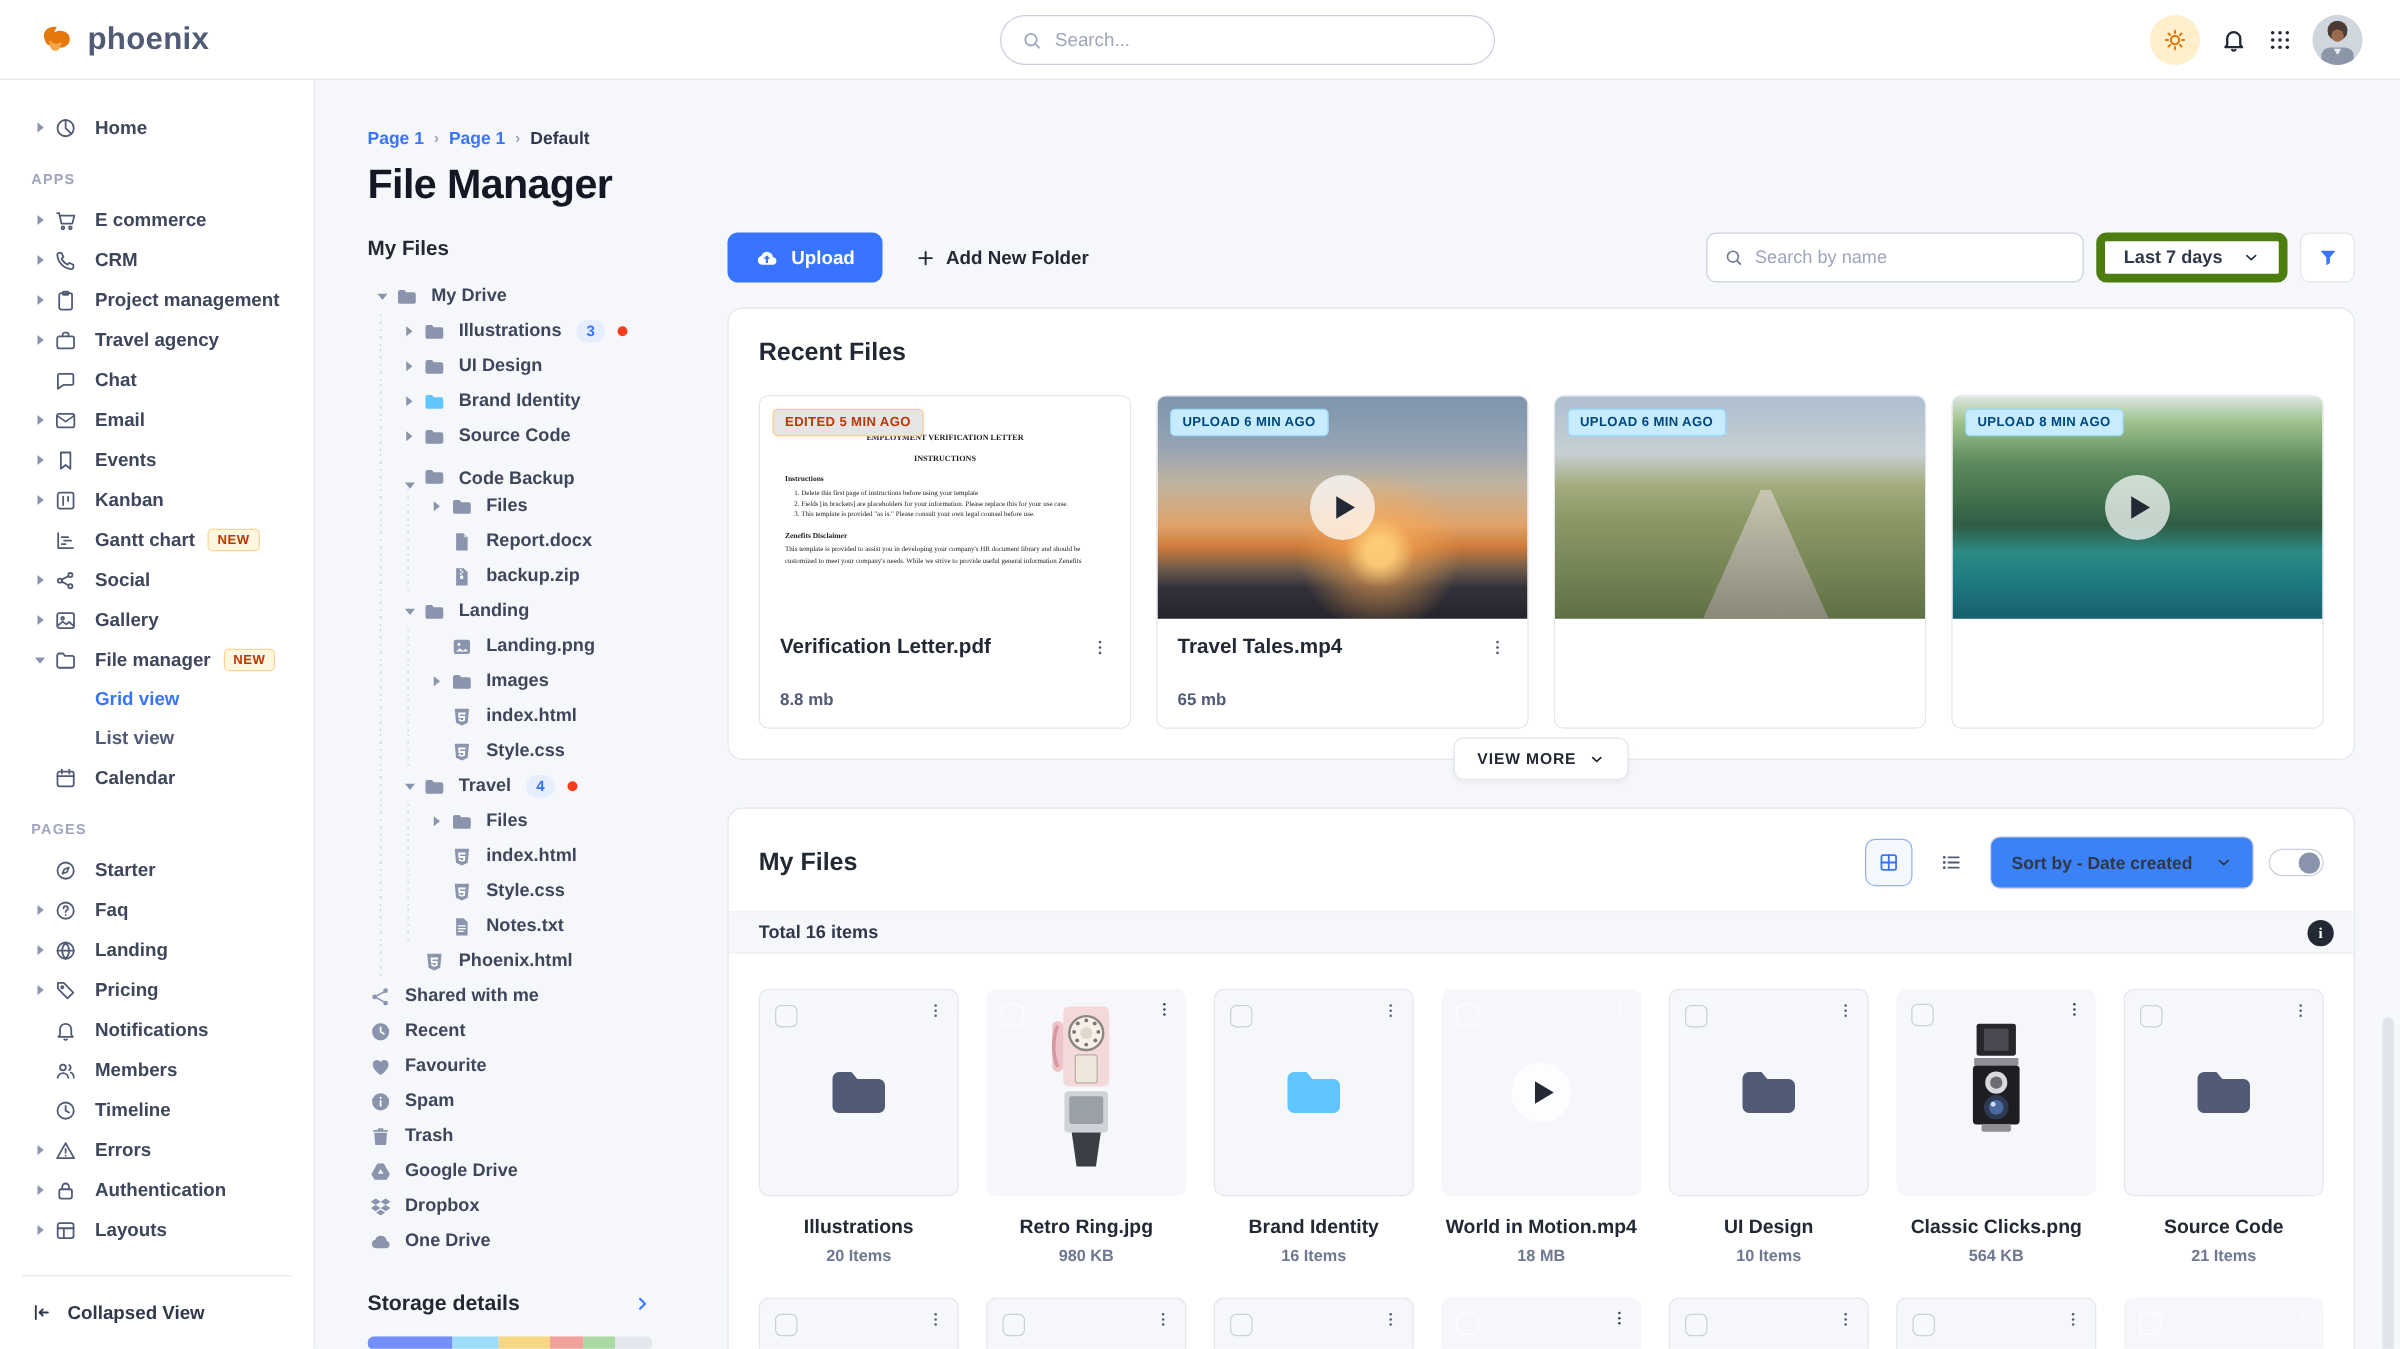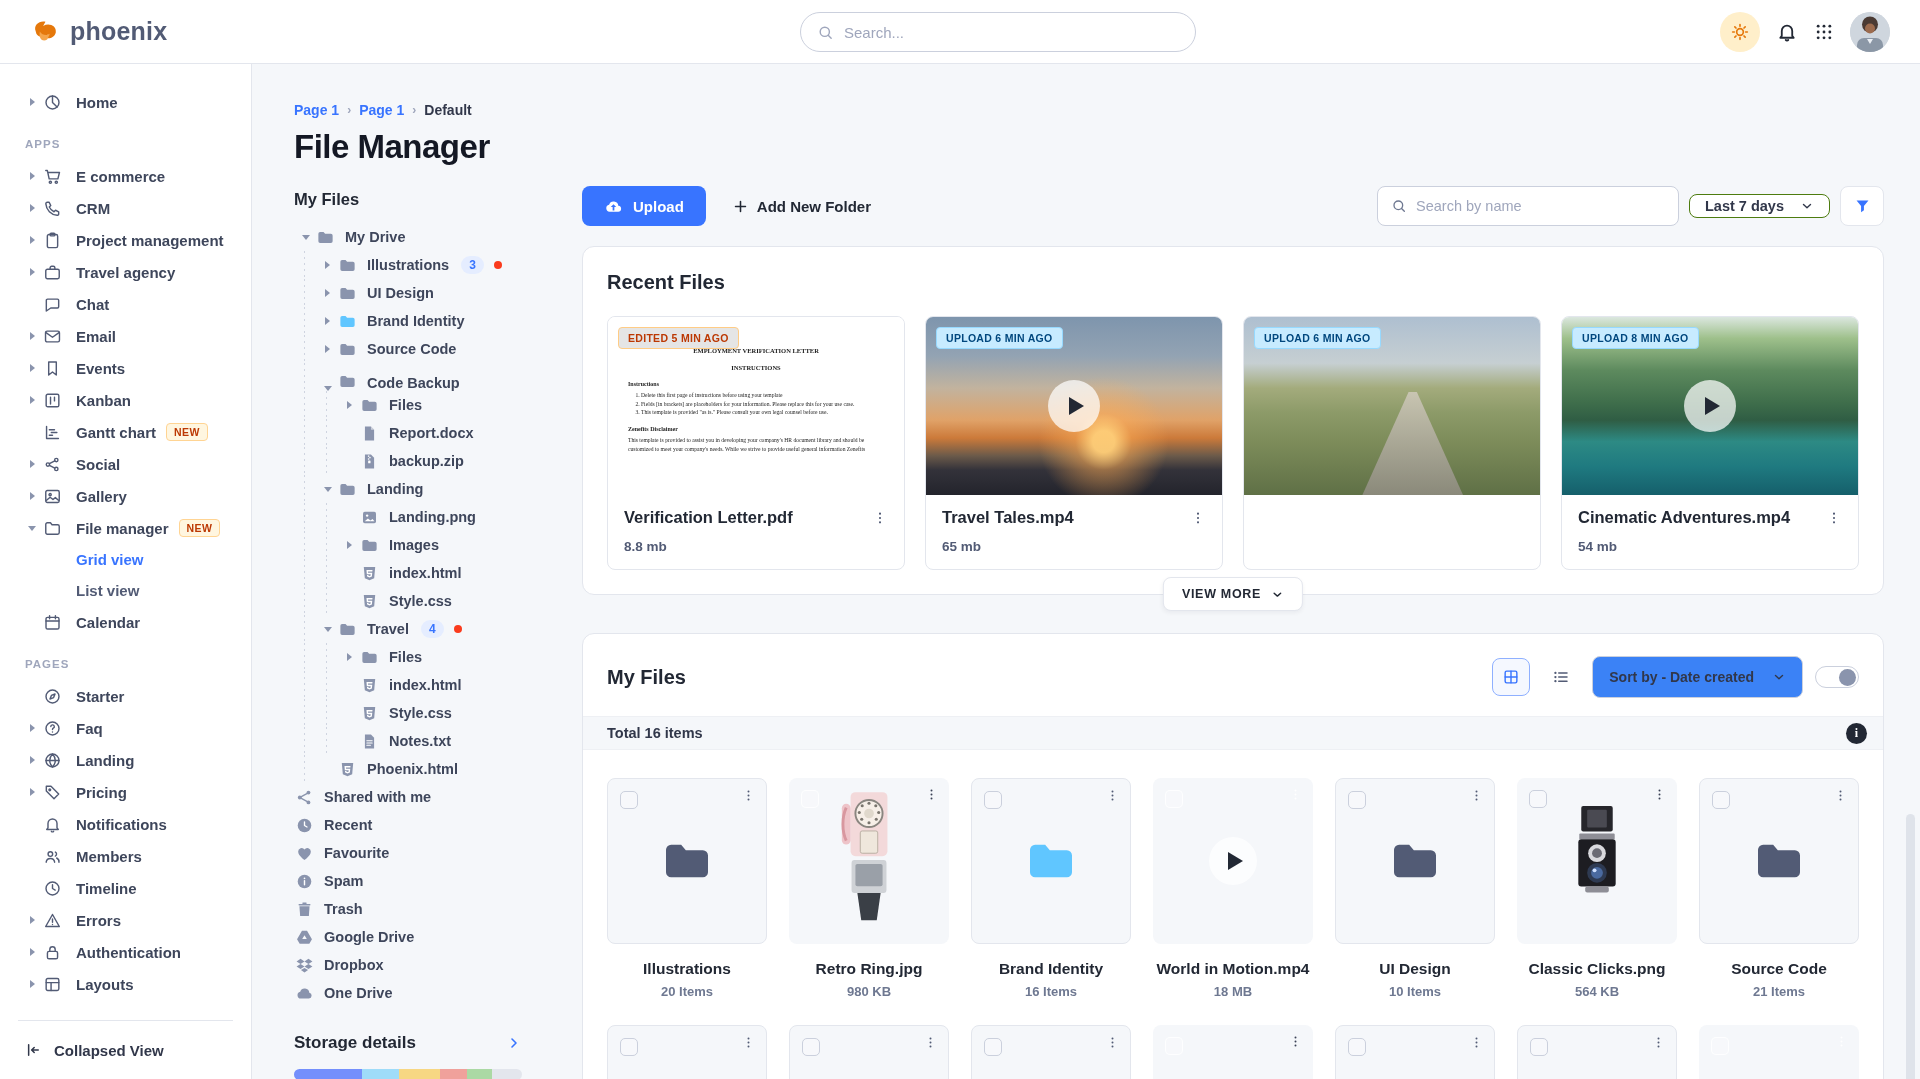--- a/index.html
+++ b/index.html
@@ -60,33 +60,33 @@
 
   
   .col-main { flex:1; padding:122px 36px 0 10px; position:relative; }
   .toolbar { display:flex; align-items:center; gap:26px; margin-bottom:20px; }
   .btn-upload { height:40px; padding:0 22px; background:#3874ff; color:#fff; border:none; border-radius:8px; font-size:15px; font-weight:700; display:flex; align-items:center; gap:10px; cursor:pointer; font-family:inherit; }
   .add-folder { display:flex; align-items:center; gap:8px; font-size:15px; font-weight:700; color:#222834; background:none; border:none; cursor:pointer; font-family:inherit; }
   .toolbar-right { margin-left:auto; display:flex; align-items:center; gap:10px; }
   .input-search { width:302px; height:40px; border:1px solid #cbd0dd; border-radius:8px; background:#fff; display:flex; align-items:center; padding:0 13px; gap:9px; color:#6e7891; }
   .input-search input { border:none; outline:none; flex:1; font-size:14.5px; color:#31374a; font-family:inherit; }
   .input-search input::placeholder { color:#9fa6bc; }
-  .select-range { height:24px; border:1px solid #4d7c0f; border-radius:8px; background:#fff; padding:0 15px; display:flex; align-items:center; gap:16px; font-size:14.5px; font-weight:600; color:#31374a; cursor:pointer; }
+  .select-range { height:40px; border:7px solid #4d7c0f; border-radius:8px; background:#fff; padding:0 15px; display:flex; align-items:center; gap:16px; font-size:14.5px; font-weight:600; color:#31374a; cursor:pointer; }
   .btn-filter { width:44px; height:40px; border:1px solid #e3e6ed; background:#fff; border-radius:8px; color:#3874ff; cursor:pointer; }
 
   .card { background:#fff; border:1px solid #e3e6ed; border-radius:12px; }
   .recent-card { padding:24px; position:relative; margin-bottom:38px; }
   .sect-title { font-size:20px; font-weight:800; color:#222834; }
   .recent-row { display:flex; gap:20px; margin-top:22px; }
   .media-card { flex:1; border:1px solid #e3e6ed; border-radius:8px; overflow:hidden; background:#fff; cursor:pointer; }
   .media { height:178px; position:relative; overflow:hidden; }
   .media-footer { padding:13px 16px 15px; }
   .file-name { font-size:16.5px; font-weight:700; color:#222834; display:flex; justify-content:space-between; align-items:center; }
   .kebab-btn { color:#525b75; background:none; border:none; cursor:pointer; }
-  .file-size { font-size:13.5px; font-weight:600; color:#525b75; margin-top:12px; }
+  .file-size { font-size:13.5px; font-weight:600; color:#525b75; margin-top:25px; }
   .badge { position:absolute; top:10px; left:10px; font-size:10.5px; font-weight:800; letter-spacing:.3px; padding:4px 9px; border-radius:4px; z-index:3; }
   .badge.warning { background:#e5e5e5; border:1px solid #ffcc85; color:#bc3803; }
   .badge.info { background:#c7ebff; border:1px solid #96d9ff; color:#00477e; }
   .view-more { position:absolute; left:50%; bottom:0; transform:translate(-50%,50%); background:#fff; border:1px solid #e3e6ed; border-radius:8px; padding:9px 18px; font-size:12.5px; font-weight:800; letter-spacing:.7px; color:#222834; display:flex; align-items:center; gap:10px; cursor:pointer; font-family:inherit; box-shadow:0 2px 4px rgba(20,24,36,.05); }
 
   .play-badge { position:absolute; left:50%; top:50%; transform:translate(-50%,-50%); width:52px; height:52px; border-radius:50%; background:rgba(255,255,255,.72); display:flex; align-items:center; justify-content:center; z-index:2; border:none; cursor:pointer; }
   .play-tri { width:0; height:0; border-left:15px solid #222834; border-top:9px solid transparent; border-bottom:9px solid transparent; margin-left:5px; }
 
   
   .ph-document { background:#fff; }
@@ -859,35 +859,20 @@
               <span class="badge info">UPLOAD 6 MIN AGO</span>
             </div>
           </div>
           <div class="media-card">
             <div class="media ph-river">
               <span class="play-badge">
                 <span class="play-tri"></span>
               </span>
               <span class="badge info">UPLOAD 8 MIN AGO</span>
             </div>
-            <div class="media-footer">
-              <div class="file-name">
-                <span>Cinematic Adventures.mp4</span>
-                <button class="kebab-btn">
-                  <svg class="ic" width="16" height="16" viewBox="0 0 24 24" fill="none" stroke="currentColor" stroke-width="1.8" stroke-linecap="round" stroke-linejoin="round">
-                    <g fill="currentColor" stroke="none">
-                      <circle cx="12" cy="5.5" r="1.6"></circle>
-                      <circle cx="12" cy="12" r="1.6"></circle>
-                      <circle cx="12" cy="18.5" r="1.6"></circle>
-                    </g>
-                  </svg>
-                </button>
-              </div>
-              <div class="file-size">54 mb</div>
-            </div>
           </div>
         </div>
       <button class="view-more">
         <span>VIEW MORE</span>
         <svg class="ic" width="13" height="13" viewBox="0 0 24 24" fill="none" stroke="#222834" stroke-width="2.6" stroke-linecap="round" stroke-linejoin="round">
             <path d="M6 9.5l6 5.5 6-5.5"></path>
           </svg>
       </button>
     </section>
 

